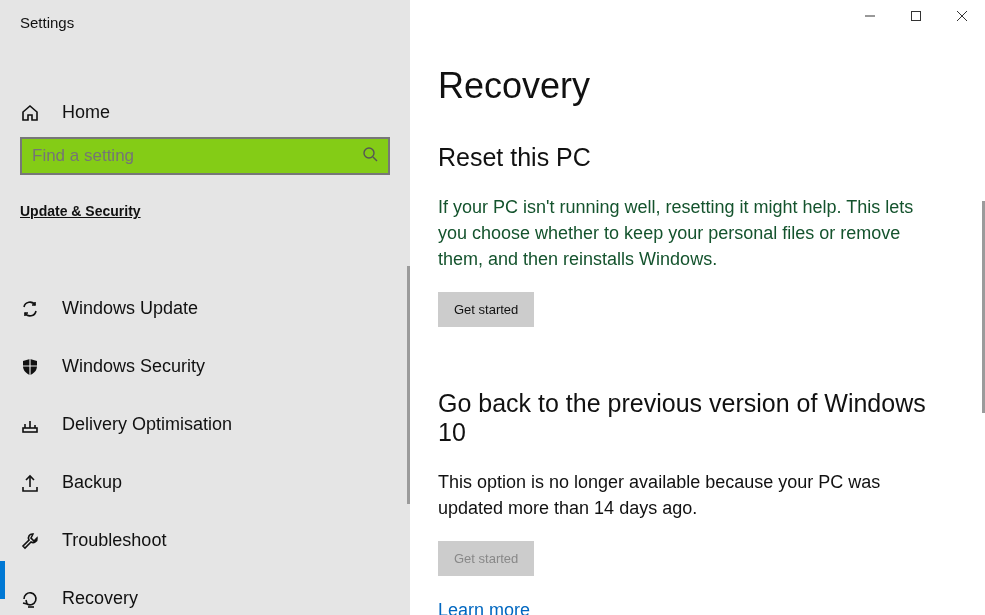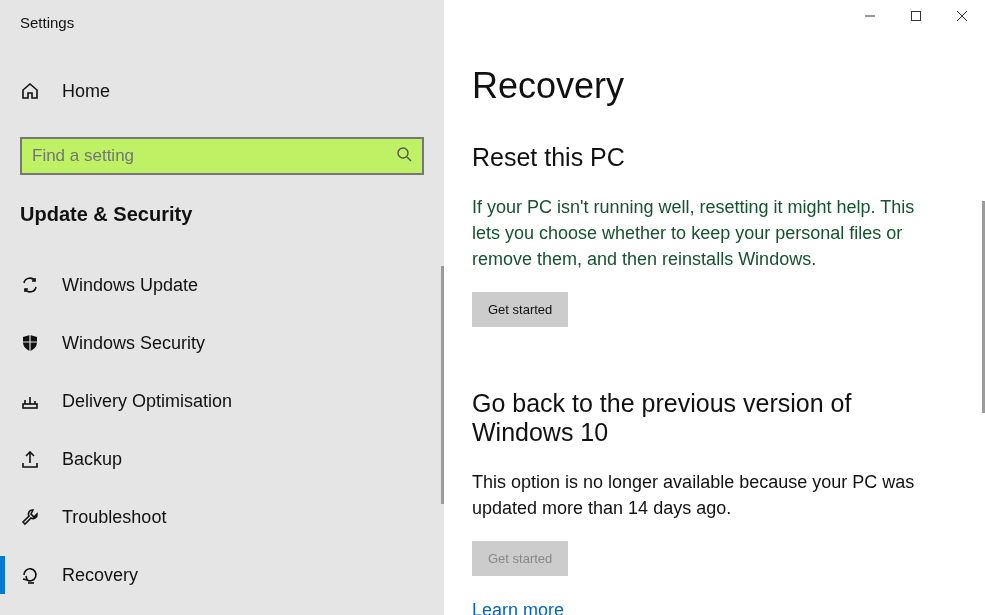--- a/index.html
+++ b/index.html
@@ -1,37 +1,37 @@
 <!DOCTYPE html>
 <html><head>
 <meta charset="utf-8">
 <style>
 * { margin: 0; padding: 0; box-sizing: border-box; font-family: "Segoe UI", Tahoma, sans-serif; }
 body { width: 985px; height: 615px; background: #fff; display: flex; overflow: hidden; }
 
-.sidebar { width: 444px; background: #e5e5e5; height: 100%; padding-bottom: 16px; position: relative; }
+.sidebar { width: 410px; background: #e5e5e5; height: 100%; padding-bottom: 16px; position: relative; }
 .content { flex: 1; background: #fff; height: 100%; padding: 65px 0 0 0; position: relative; overflow: hidden; }
 
 .window-title { font-size: 15px; font-weight: 400; color: #111; padding: 14px 0 0 20px; }
 .window-controls { position: absolute; top: 0; right: 0; display: flex; }
 .window-controls div { width: 46px; height: 32px; display: flex; align-items: center; justify-content: center; cursor: pointer; }
 .window-controls svg { stroke: #333; stroke-width: 1; fill: none; }
 
-.nav-home { display: flex; align-items: flex-start; padding: 0 20px; margin-top: 50px; height: 42px; cursor: pointer; gap: 22px; }
+.nav-home { display: flex; align-items: flex-end; padding: 0 20px; margin-top: 50px; height: 42px; cursor: pointer; gap: 22px; }
 .nav-home .icon { width: 20px; display:flex; align-items:center; justify-content:center; }
 .nav-home .label { font-size: 18px; color: #111; }
 
-.search-box { margin: 14px 20px 0 20px; border: 2px solid #777; height: 38px; display: flex; align-items: center; padding: 0 10px; background: #bef264; }
+.search-box { margin: 14px 20px 0 20px; border: 2px solid #777; height: 38px; display: flex; align-items: center; padding: 0 10px; background: #84cc16; }
 .search-box input { flex:1; border:none; outline:none; background:transparent; font-size:17px; color:#555; }
 .search-box .search-icon { color:#555; }
 
-.section-header { font-size: 20px; font-weight: 600; color: #111; padding: 0 20px; margin-top: 28px; margin-bottom: 30px; }
+.section-header { font-size: 14px; font-weight: 600; color: #111; padding: 0 20px; margin-top: 28px; margin-bottom: 42px; text-decoration: underline; }
 
 .nav-list { list-style:none; position:relative; }
-.nav-item { display:flex; align-items:center; height:58px; padding:0 20px; gap:22px; cursor:pointer; position:relative; }
+.nav-item { display:flex; align-items:flex-end; height:58px; padding:0 20px; gap:22px; cursor:pointer; position:relative; }
 .nav-item .icon { width:20px; display:flex; align-items:center; justify-content:center; color:#111; }
 .nav-item .label { font-size:18px; color:#111; }
 .nav-item.active::before { content:""; position:absolute; left:0; top:10px; bottom:10px; width:5px; background:#0078d4; }
 
 .sidebar-scrollbar { position:absolute; right:0; top:266px; width:3px; height:238px; background:#9b9b9b; }
 
 .content-inner { padding: 0 40px 0 28px; position:relative; height:100%; }
 .page-title { font-size:36px; font-weight:400; color:#111; margin-bottom:36px; }
 .section-title { font-size:25px; font-weight:400; color:#111; margin-bottom:22px; }
 .section-body { font-size:18px; font-weight:400; color:#14532d; line-height:1.45; max-width:505px; margin-bottom:20px; }

